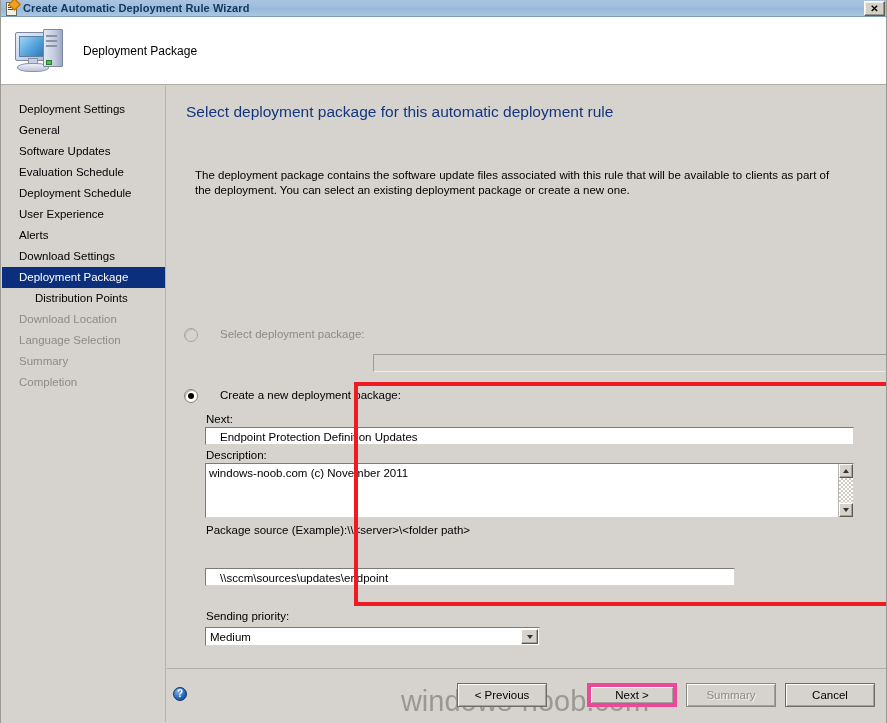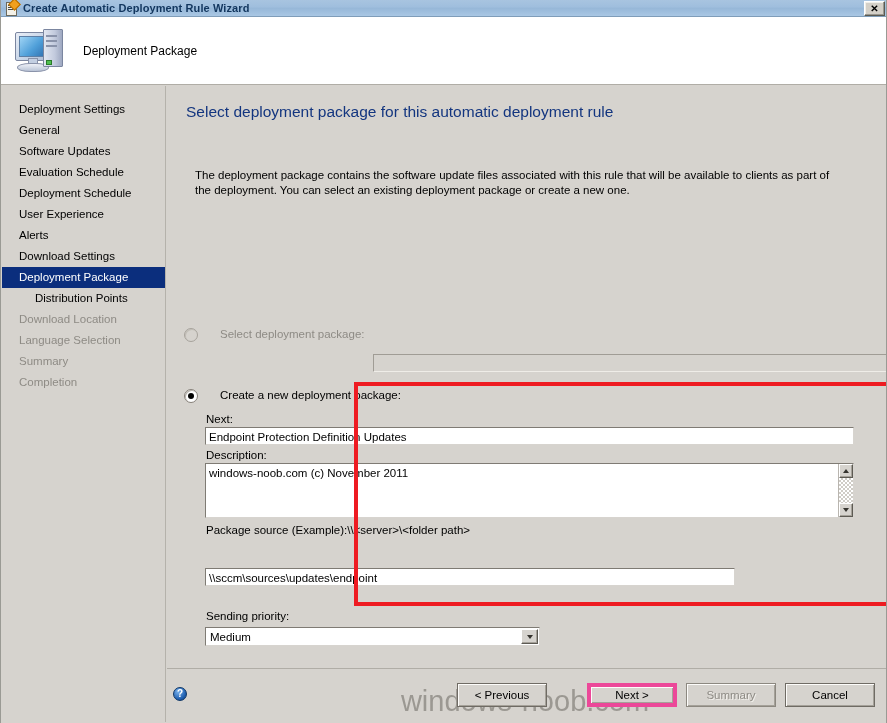--- a/index.html
+++ b/index.html
@@ -283,21 +283,21 @@
   .textbox {
     position: absolute;
     background: #ffffff;
     border: 1px solid #7f7b74;
     border-right-color: #d7d4cf;
     border-bottom-color: #d7d4cf;
     box-sizing: border-box;
     font-family: "Liberation Sans", sans-serif;
     font-size: 11.5px;
     color: #000;
-    padding: 2px 3px;
+    padding: 2px 14px;
     line-height: 14px;
     overflow: hidden;
     white-space: nowrap;
   }
   .name-box { left: 38px; top: 341px; width: 649px; height: 18px; }
   .pkgsrc-box { left: 38px; top: 482px; width: 530px; height: 18px; }
 
   .desc-box {
     position: absolute;
     left: 38px; top: 377px;

